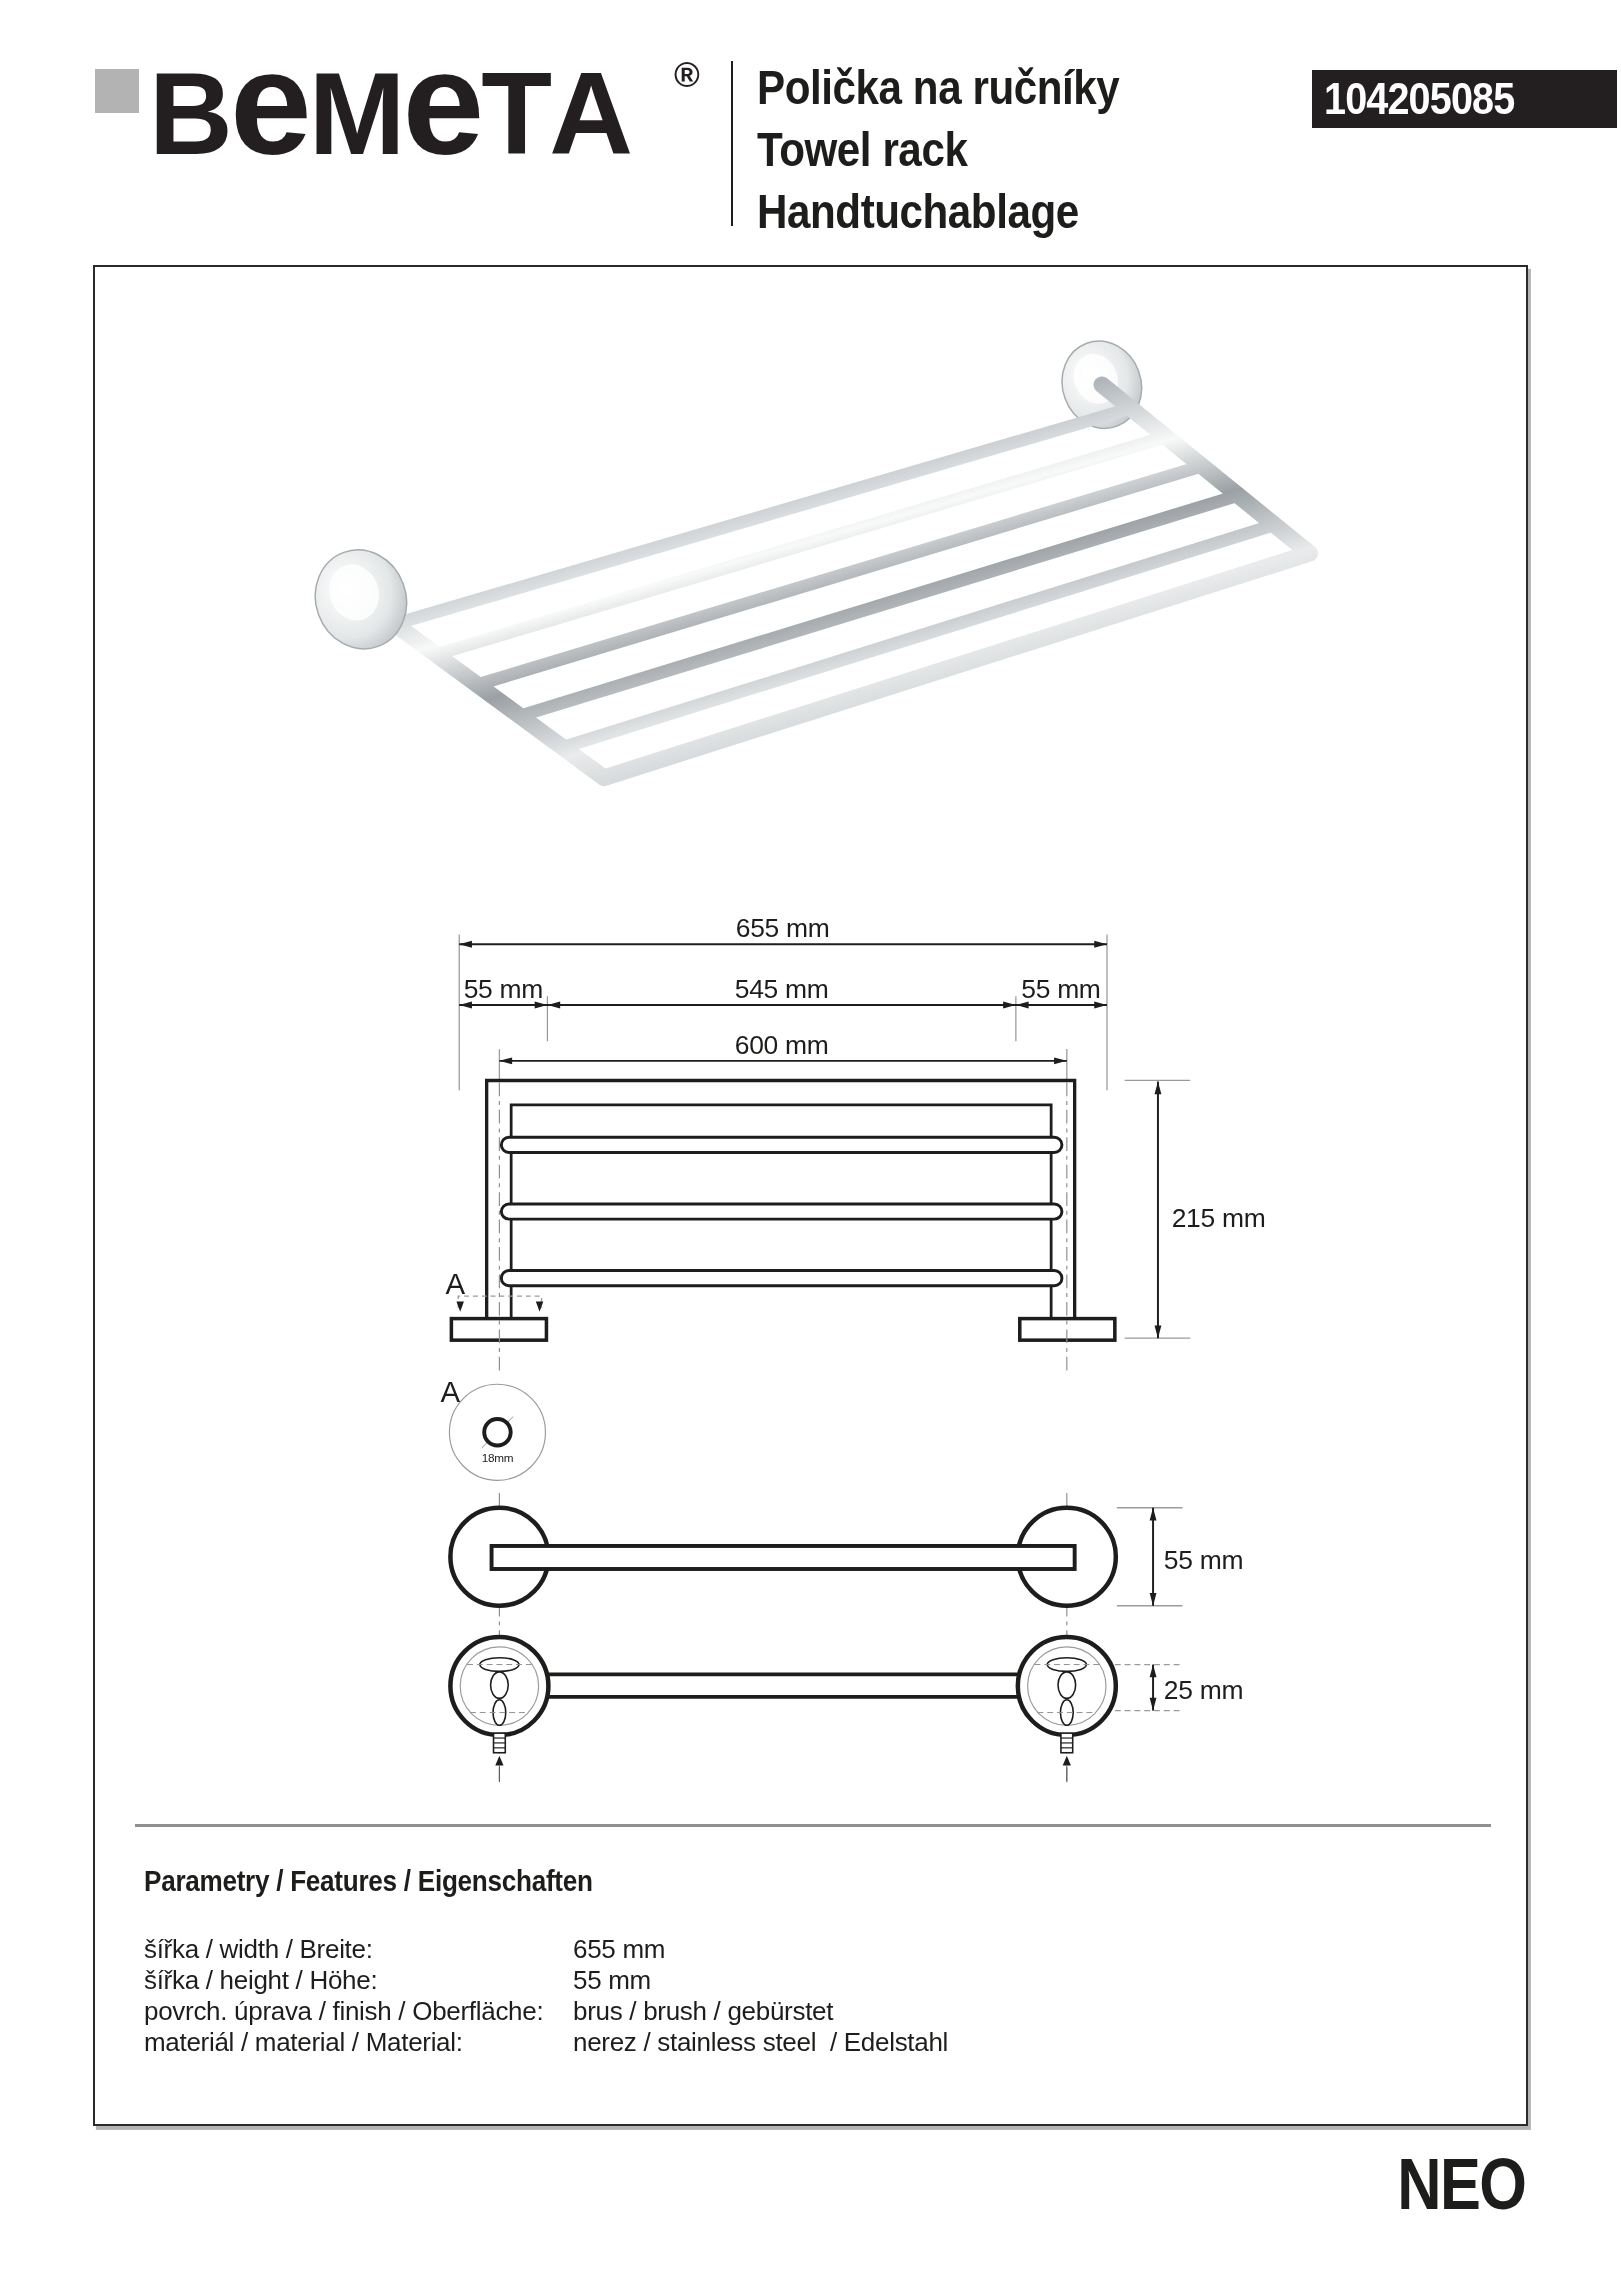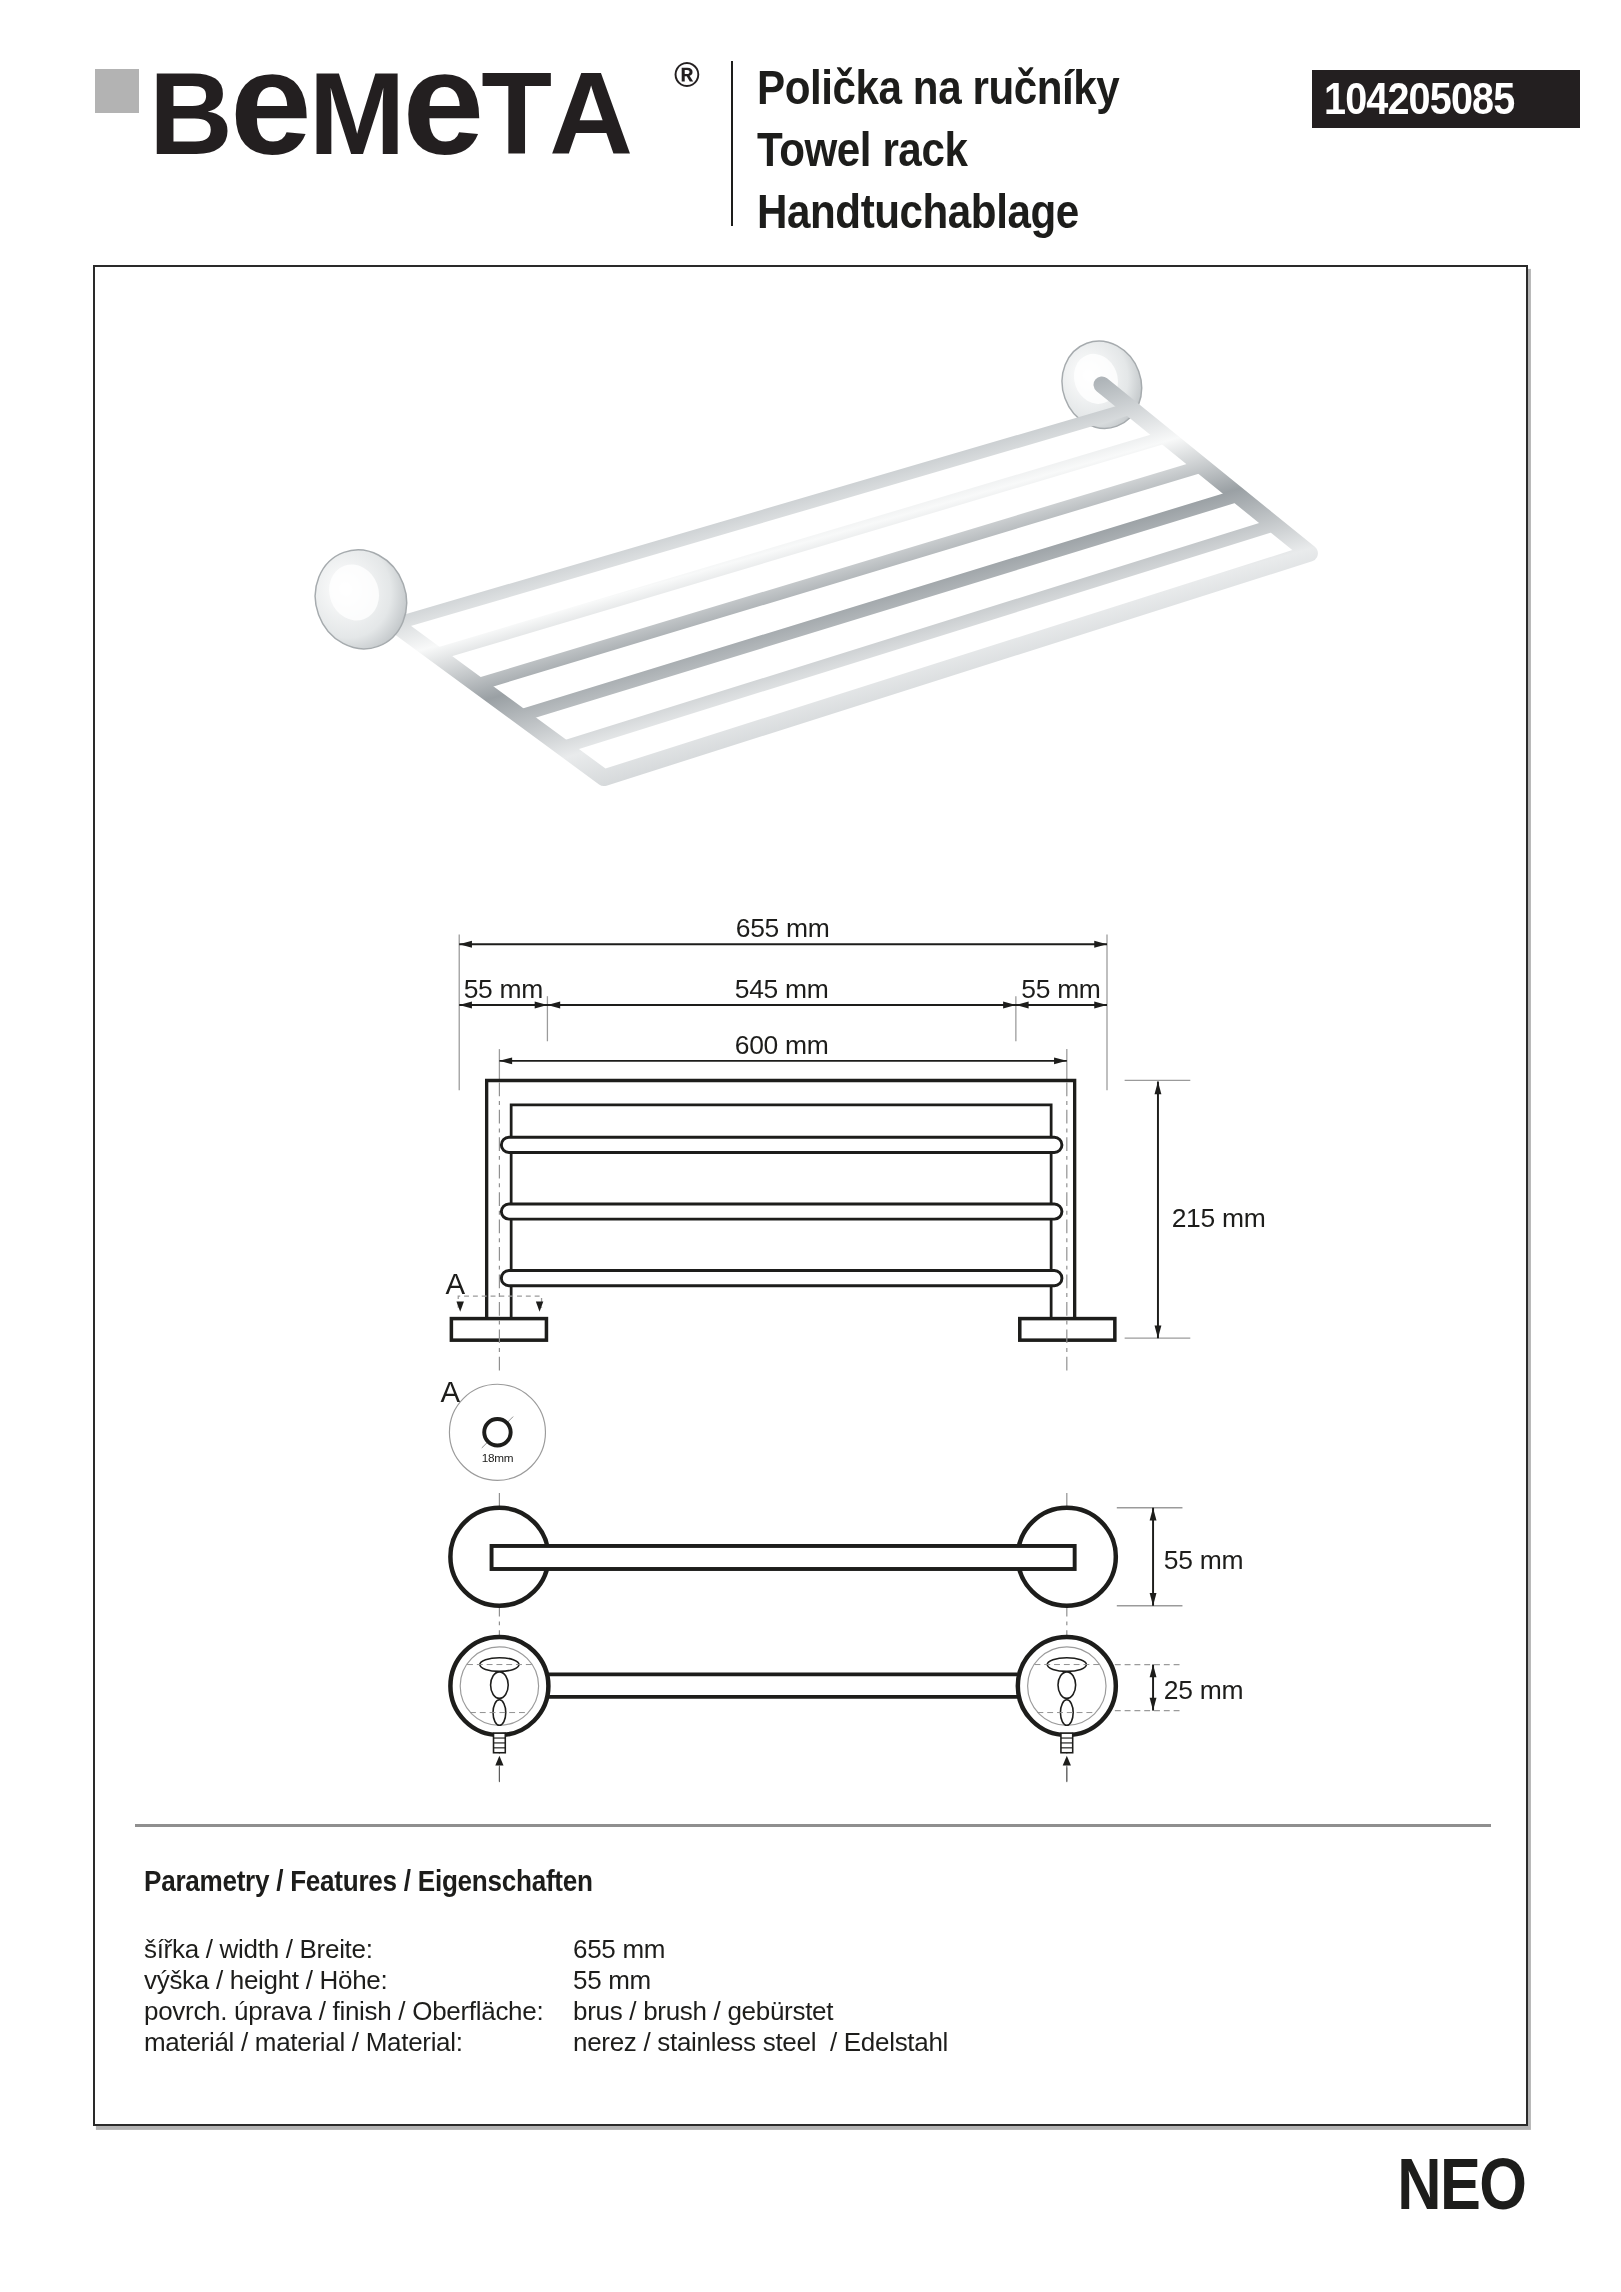--- a/index.html
+++ b/index.html
@@ -9,21 +9,21 @@
   
   .logo{display:flex;align-items:baseline;left:149px;top:30px;}
   .logo span{line-height:1;font-weight:bold;color:#231f20;letter-spacing:-2.9px;}
   .logo .cap{font-size:116px;}
   .logo .low{font-size:147px;}
   .logo-square{left:95px;top:69px;width:44px;height:44px;}
   .reg{left:674px;top:55px;font-size:35px;font-weight:bold;color:#231f20;}
   .hline-sep{left:731px;top:61px;width:2px;height:165px;background:#1d1d1b;}
   .titles{left:757px;top:56px;font-size:49px;font-weight:bold;line-height:62px;
           letter-spacing:-0.5px;transform:scaleX(0.86);transform-origin:left top;white-space:nowrap;}
-  .badge{left:1312px;top:70px;width:268px;height:58px;}
+  .badge{left:1312px;top:70px;width:305px;height:58px;}
   .badge span{display:block;padding-left:13.7px;line-height:57px;font-size:45px;font-weight:bold;
           color:#fff;letter-spacing:-1px;transform:scaleX(0.88);transform-origin:left center;white-space:nowrap;}
   
   .frame-box{left:93px;top:265px;width:1431px;height:1857px;border:2px solid #2a2a2a;
              box-shadow:2.9px 3.9px 0 #b3b3b3;background:#fff;}
   .divider{left:135px;top:1824px;width:1356px;height:2.9px;background:#8f8f8f;}
   
   .param-heading{left:144px;top:1865px;font-size:29px;font-weight:bold;letter-spacing:-0.3px;
                  transform:scaleX(0.9);transform-origin:left top;white-space:nowrap;}
   .param-rows{left:144px;top:1934px;font-size:26px;line-height:31px;letter-spacing:-0.3px;white-space:nowrap;}
@@ -225,21 +225,21 @@
     </g>
     <text x="455" y="1320" font-size="30">A</text>
     <text x="450" y="1430" font-size="30">A</text>
     <text x="508" y="1491" font-size="12" fill="#333" text-anchor="middle">18mm</text>
   </svg>
 
   <div class="abs divider"></div>
   <div class="abs param-heading">Parametry / Features / Eigenschaften</div>
   <div class="abs param-rows">
     <div><span class="pl">šířka / width / Breite:</span><span class="pv">655 mm</span></div>
-    <div><span class="pl">výška / height / Höhe:</span><span class="pv">55 mm</span></div>
+    <div><span class="pl">šířka / height / Höhe:</span><span class="pv">55 mm</span></div>
     <div><span class="pl">povrch. úprava / finish / Oberfläche:</span><span class="pv">brus / brush / gebürstet</span></div>
     <div><span class="pl">materiál / material / Material:</span><span class="pv">nerez / stainless steel  / Edelstahl</span></div>
   </div>
 
   <div class="abs neo">NEO</div>
 
 </div>
 
 
 </body></html>

